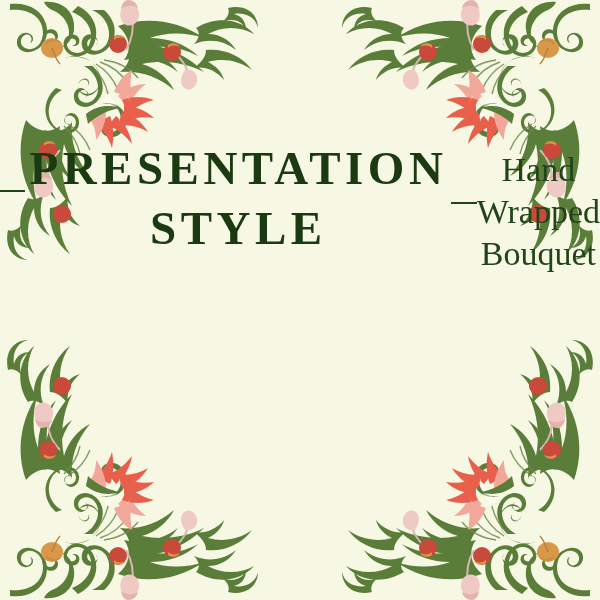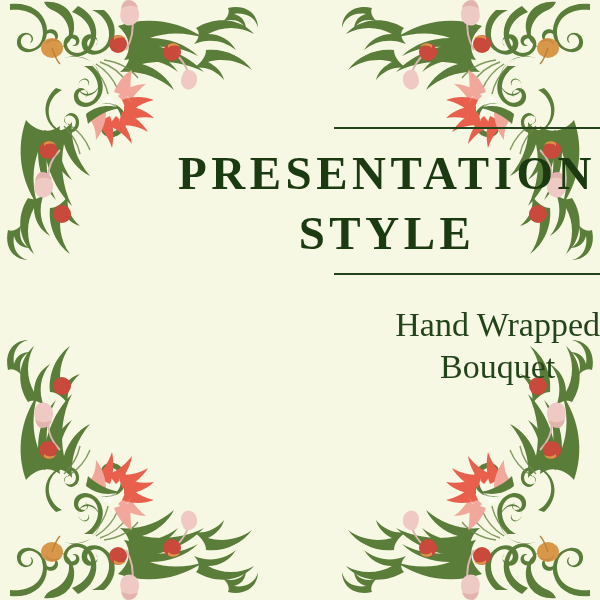--- a/index.html
+++ b/index.html
@@ -27,24 +27,23 @@
   .corner.tr { top: 0; right: 0; transform: scaleX(-1); }
   .corner.bl { bottom: 0; left: 0; transform: scaleY(-1); }
   .corner.br { bottom: 0; right: 0; transform: scale(-1, -1); }
   .corner svg { display: block; width: 260px; height: 260px; }
 
   
   .center-block {
     position: absolute;
     left: 0;
     right: 0;
-    top: 127px;
+    top: 120px;
     display: flex;
-    flex-direction: column;
-    align-items: flex-end;
+    align-items: center;
   }
 
   .rule {
     width: 266px;
     height: 2px;
     background: #23441A;
   }
   .rule.top { margin-bottom: 14px; }
   .rule.bottom { margin-top: 10px; }
 

